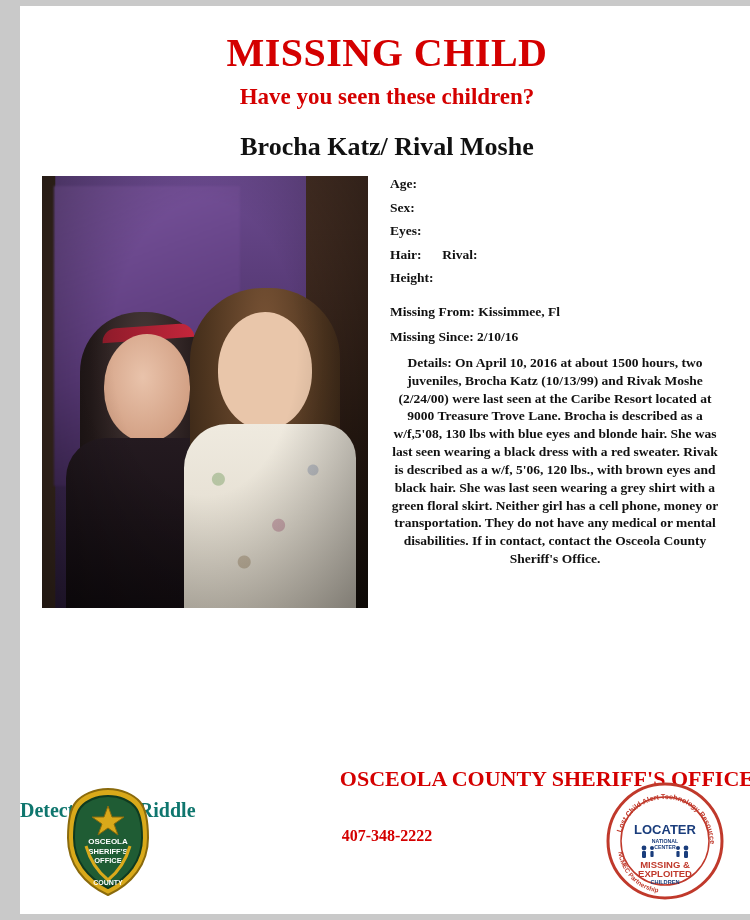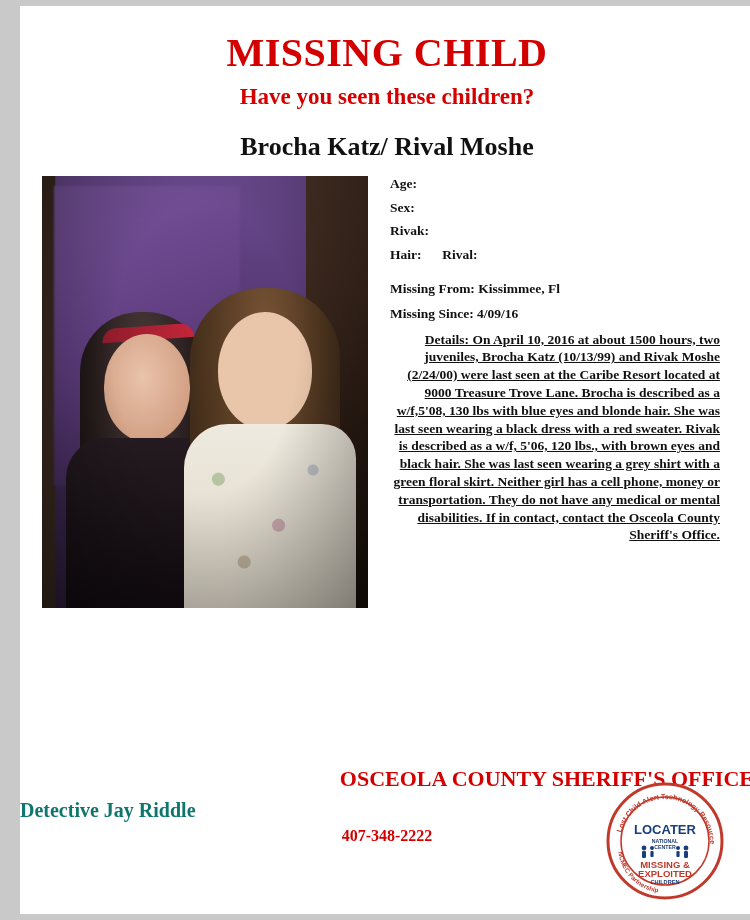--- a/index.html
+++ b/index.html
@@ -161,22 +161,21 @@
   }
   .meta {
     margin-top: 18px;
   }
   .meta .line {
     margin-bottom: 9px;
   }
   .desc {
     margin-top: 9px;
     line-height: 1.32;
-    text-align: right;
-    text-decoration: underline;
+    text-align: center;
   }
 
   .footer {
     position: absolute;
     left: 0;
     right: 0;
     bottom: 12px;
     height: 136px;
   }
   .agency {
@@ -249,43 +248,59 @@
     <div class="details">
       <div class="field">
         <span>Age:</span>
         <span></span>
       </div>
       <div class="field">
         <span>Sex:</span>
         <span></span>
       </div>
       <div class="field">
-        <span>Rivak:</span>
+        <span>Eyes:</span>
         <span></span>
       </div>
       <div class="field hair-eyes">
         <span>Hair:</span>
         <span class="gap"></span>
         <span>Rival:</span>
       </div>
+      <div class="field">
+        <span>Height:</span>
+        <span></span>
+      </div>
 
       <div class="meta">
         <div class="line">Missing From: Kissimmee, Fl</div>
-        <div class="line">Missing Since: 4/09/16</div>
+        <div class="line">Missing Since: 2/10/16</div>
         <div class="desc">Details: On April 10, 2016 at about 1500 hours, two juveniles, Brocha Katz (10/13/99) and Rivak Moshe (2/24/00) were last seen at the Caribe Resort located at 9000 Treasure Trove Lane. Brocha is described as a w/f,5'08, 130 lbs with blue eyes and blonde hair. She was last seen wearing a black dress with a red sweater. Rivak is described as a w/f, 5'06, 120 lbs., with brown eyes and black hair. She was last seen wearing a grey shirt with a green floral skirt.  Neither girl has a cell phone, money or transportation.  They do not have any medical or mental disabilities.  If in contact, contact the Osceola County Sheriff's Office.</div>
       </div>
     </div>
 
   </div>
 
   <div class="footer">
     <div class="agency">OSCEOLA COUNTY SHERIFF'S OFFICE</div>
     <div class="detective">Detective Jay Riddle</div>
     <div class="phone">407-348-2222</div>
 
+    <div class="badge">
+      <svg viewBox="0 0 96 112" width="96" height="112">
+        <path d="M48 3 C62 3 74 9 80 16 C86 23 88 36 88 52 C88 78 72 98 48 109 C24 98 8 78 8 52 C8 36 10 23 16 16 C22 9 34 3 48 3 Z" fill="#d9a91a" stroke="#8a6a0c" stroke-width="2"></path>
+        <path d="M48 10 C60 10 70 15 75 21 C80 27 82 38 82 52 C82 75 68 92 48 102 C28 92 14 75 14 52 C14 38 16 27 21 21 C26 15 36 10 48 10 Z" fill="#1f5c34" stroke="#0f3a20" stroke-width="2"></path>
+        <polygon points="48,20 52,31 64,31 54,38 58,49 48,42 38,49 42,38 32,31 44,31" fill="#d9a91a" stroke="#8a6a0c" stroke-width="1"></polygon>
+        <text x="48" y="58" text-anchor="middle" font-family="Liberation Sans, sans-serif" font-size="8" font-weight="bold" fill="#ffffff">OSCEOLA</text>
+        <text x="48" y="68" text-anchor="middle" font-family="Liberation Sans, sans-serif" font-size="7.5" font-weight="bold" fill="#ffffff">SHERIFF'S</text>
+        <text x="48" y="77" text-anchor="middle" font-family="Liberation Sans, sans-serif" font-size="7.5" font-weight="bold" fill="#ffffff">OFFICE</text>
+        <path d="M26 60 C30 74 38 86 48 94 C58 86 66 74 70 60" fill="none" stroke="#d9a91a" stroke-width="3"></path>
+        <text x="48" y="99" text-anchor="middle" font-family="Liberation Sans, sans-serif" font-size="7" font-weight="bold" fill="#ffffff">COUNTY</text>
+      </svg>
+    </div>
 
     <div class="ncmec">
       <svg viewBox="0 0 118 118" width="118" height="118">
         <circle cx="59" cy="59" r="57" fill="#ffffff" stroke="#c0392b" stroke-width="3"></circle>
         <circle cx="59" cy="59" r="44" fill="#ffffff" stroke="#c0392b" stroke-width="1.5"></circle>
         <path id="arcTop" d="M 14 62 A 45 45 0 0 1 104 62" fill="none"></path>
         <text font-family="Liberation Sans, sans-serif" font-size="7.2" fill="#c0392b" font-weight="bold">
           <textPath href="#arcTop" startOffset="8%">Lost Child Alert Technology Resource</textPath>
         </text>
         <path id="arcBot" d="M 12 64 A 47 47 0 0 0 106 64" fill="none"></path>

